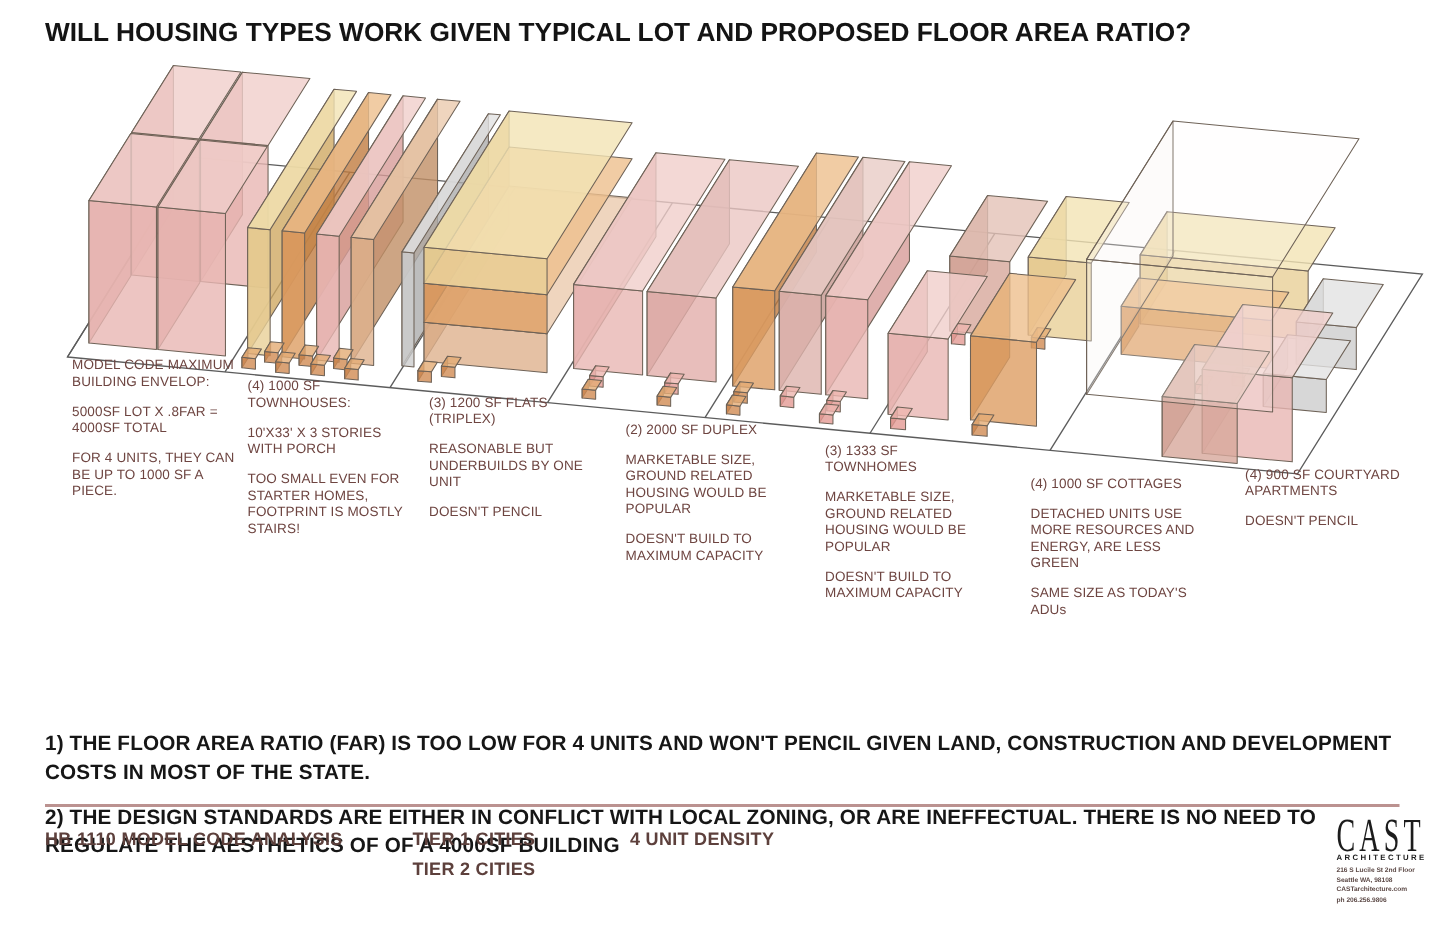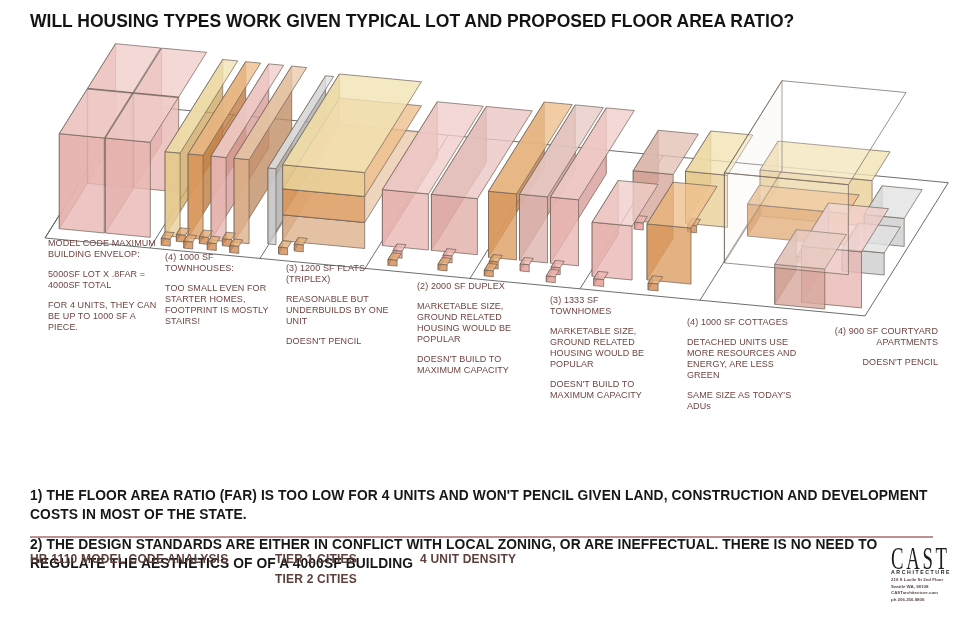--- a/index.html
+++ b/index.html
@@ -319,20 +319,21 @@
     </svg>
 
   <div id="annotations">
       <div class="anno" style="left: 48px; top: 238px; width: 112px;">
         <p>MODEL CODE MAXIMUM BUILDING ENVELOP:</p>
         <p>5000SF LOT X .8FAR = 4000SF TOTAL</p>
         <p>FOR 4 UNITS, THEY CAN BE UP TO 1000 SF A PIECE.</p>
       </div>
       <div class="anno" style="left: 165px; top: 252px; width: 112px;">
         <p>(4) 1000 SF TOWNHOUSES:</p>
+        <p>10'X33' X 3 STORIES WITH PORCH</p>
         <p>TOO SMALL EVEN FOR STARTER HOMES, FOOTPRINT IS MOSTLY STAIRS!</p>
       </div>
       <div class="anno" style="left: 286px; top: 263px; width: 106px;">
         <p>(3) 1200 SF FLATS (TRIPLEX)</p>
         <p>REASONABLE BUT UNDERBUILDS BY ONE UNIT</p>
         <p>DOESN'T PENCIL</p>
       </div>
       <div class="anno" style="left: 417px; top: 281px; width: 112px;">
         <p>(2) 2000 SF DUPLEX</p>
         <p>MARKETABLE SIZE, GROUND RELATED HOUSING WOULD BE POPULAR</p>
@@ -341,21 +342,21 @@
       <div class="anno" style="left: 550px; top: 295px; width: 112px;">
         <p>(3) 1333 SF TOWNHOMES</p>
         <p>MARKETABLE SIZE, GROUND RELATED HOUSING WOULD BE POPULAR</p>
         <p>DOESN'T BUILD TO MAXIMUM CAPACITY</p>
       </div>
       <div class="anno" style="left: 687px; top: 317px; width: 116px;">
         <p>(4) 1000 SF COTTAGES</p>
         <p>DETACHED UNITS USE MORE RESOURCES AND ENERGY, ARE LESS GREEN</p>
         <p>SAME SIZE AS TODAY'S ADUs</p>
       </div>
-      <div class="anno" style="left: 830px; top: 326px; width: 108px; text-align: right;">
+      <div class="anno" style="left: 830px; top: 311px; width: 108px;">
         <p>(4) 900 SF COURTYARD APARTMENTS</p>
         <p>DOESN'T PENCIL</p>
       </div>
     </div>
 
   <div class="conclusion" style="top:438px">1) THE FLOOR AREA RATIO (FAR) IS TOO LOW FOR 4 UNITS AND WON'T PENCIL GIVEN LAND, CONSTRUCTION AND DEVELOPMENT COSTS IN MOST OF THE STATE.</div>
   <div class="conclusion" style="top:487px">2) THE DESIGN STANDARDS ARE EITHER IN CONFLICT WITH LOCAL ZONING, OR ARE INEFFECTUAL. THERE IS NO NEED TO REGULATE THE AESTHETICS OF OF A 4000SF BUILDING</div>
 
   <div class="footer-rule"></div>
 

